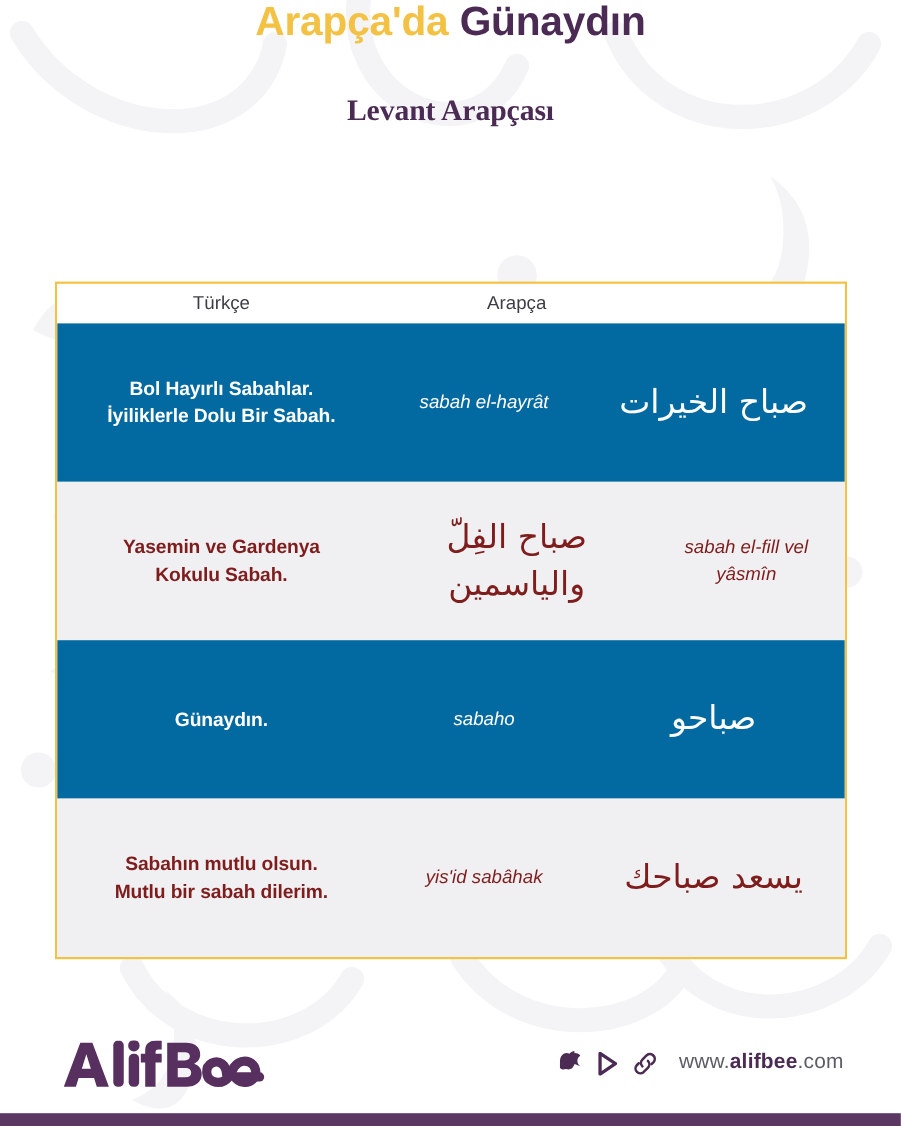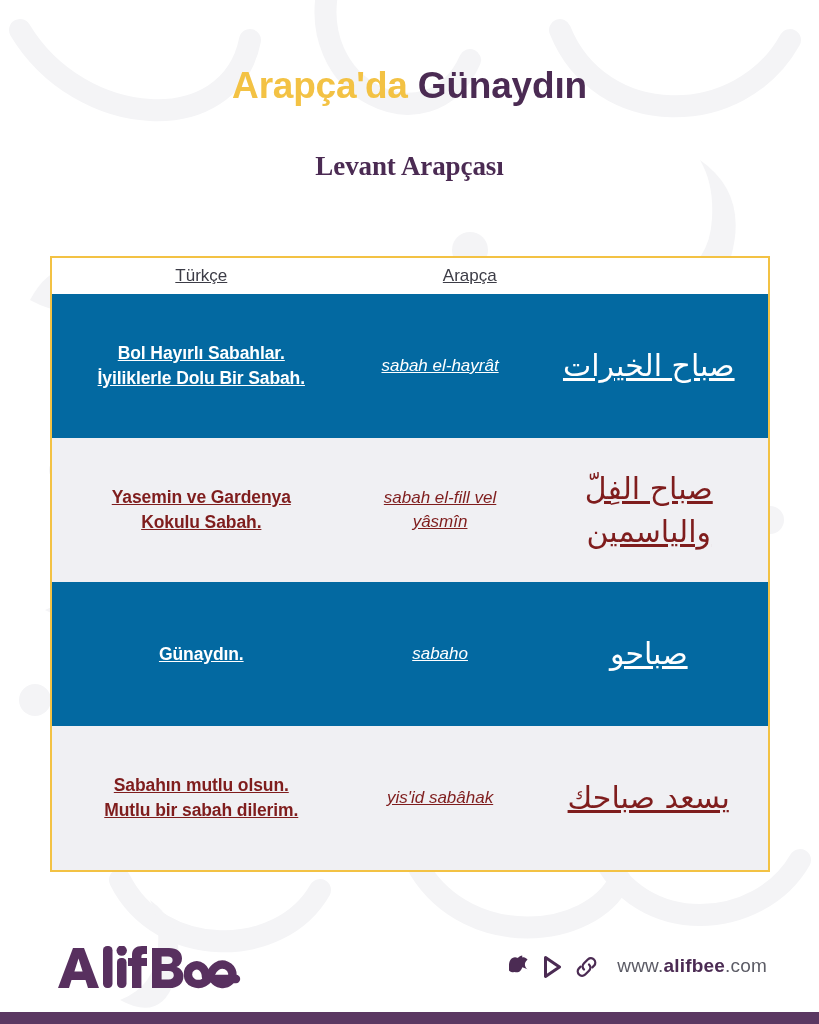--- a/index.html
+++ b/index.html
@@ -27,21 +27,20 @@
   #page {
     position: relative;
     z-index: 1;
     width: 819px;
     height: 1024px;
   }
 
   
   .title {
     text-align: center;
-    padding-top: 66px;
     font-size: 37px;
     font-weight: bold;
     letter-spacing: -0.2px;
     line-height: 1.1;
   }
   .title .accent { color: #F3C244; }
   .title .main   { color: #4B2B53; }
 
   .subtitle {
     text-align: center;
@@ -80,21 +79,20 @@
     font-weight: normal;
   }
 
   .t-body-row { min-height: 144px; }
   .t-body-row.purple { background: #0369a1; }
   .t-body-row.light  { background: #F0F0F3; }
 
   .cell {
     text-align: center;
     padding: 4px 20px;
-    text-decoration: underline;
   }
   .col-tr  { width: 41.7%; }
   .col-ok  { width: 25.0%; }
   .col-ar  { width: 33.3%; }
 
   .t-body-row .col-tr {
     font-size: 17.5px;
     font-weight: bold;
     line-height: 1.42;
     letter-spacing: -0.1px;
@@ -209,25 +207,25 @@
       </div>
       <div class="cell col-ok">sabah el-hayrât</div>
       <div class="cell col-ar">صباح الخيرات</div>
     </div>
 
     <div class="t-row t-body-row light">
       <div class="cell col-tr">
         <div>Yasemin ve Gardenya</div>
         <div>Kokulu Sabah.</div>
       </div>
+      <div class="cell col-ar">صباح الفِلّ والياسمين</div>
       <div class="cell col-ok">
         <div>sabah el-fill vel</div>
         <div>yâsmîn</div>
       </div>
-      <div class="cell col-ar">صباح الفِلّ والياسمين</div>
     </div>
 
     <div class="t-row t-body-row purple">
       <div class="cell col-tr">
         <div>Günaydın.</div>
       </div>
       <div class="cell col-ok">sabaho</div>
       <div class="cell col-ar">صباحو</div>
     </div>
 

